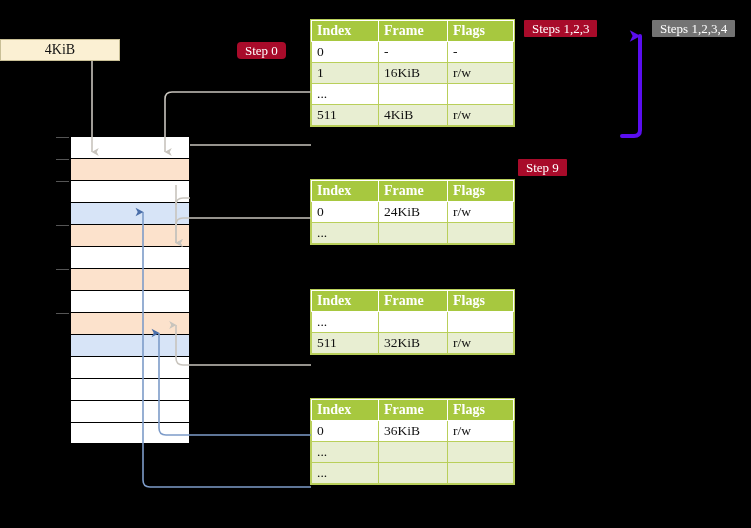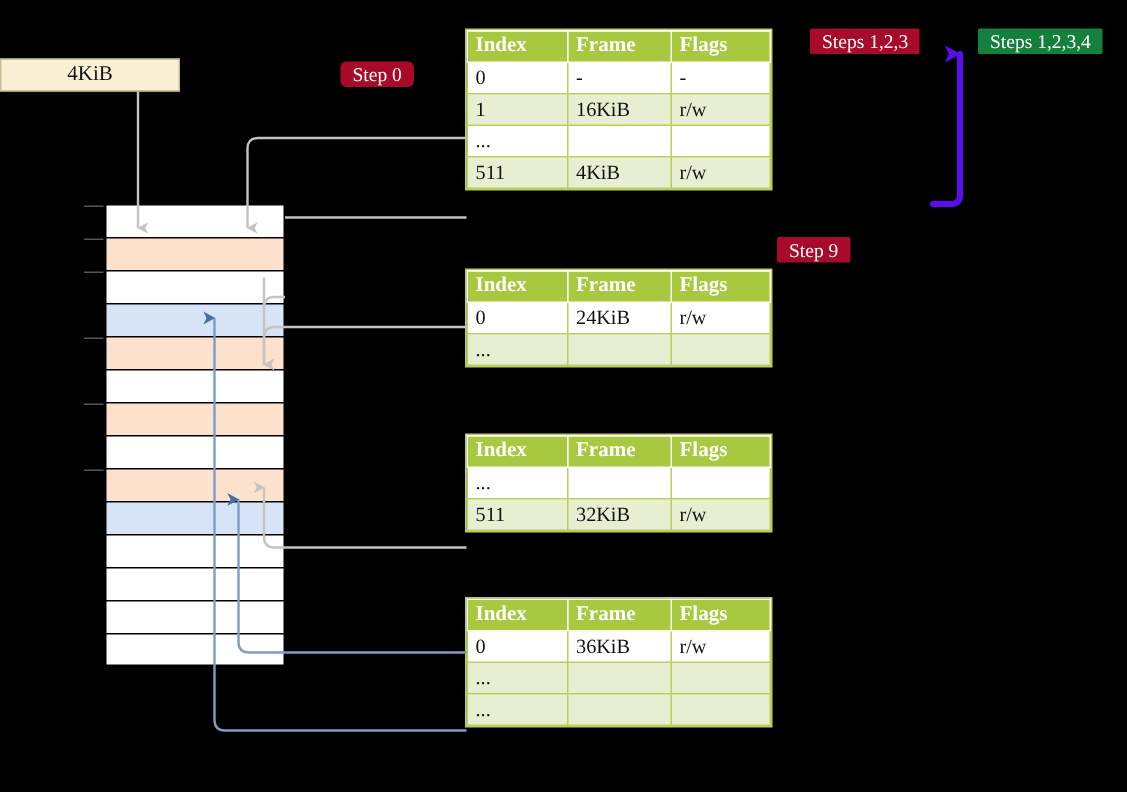--- a/index.html
+++ b/index.html
@@ -12,21 +12,21 @@
           border:1px solid #c9bf96;box-sizing:border-box;
           display:flex;align-items:center;justify-content:center;
           font-size:14px;color:#111;}
 
   
   .badge{display:inline-flex;align-items:center;justify-content:center;
          font-size:13px;color:#fff;padding:2px 8px;box-sizing:border-box;
          line-height:1;white-space:nowrap;}
   .badge-crimson{background:#a80b2a;border-radius:4px;}
   .badge-crimson-sq{background:#a80b2a;border-radius:1px;}
-  .badge-purple{background:#15803d;border-radius:1px;}
+  .badge-purple{background:#737373;border-radius:1px;}
 
   
   .ptable{border-collapse:collapse;border-spacing:0;background:#fff;
           font-size:13.5px;color:#111;outline:1px solid #b9cf5a;}
   .ptable th{background:#a7c83f;color:#fff;font-weight:bold;text-align:left;
              padding:2px 5px;border:1px solid #ffffff;font-size:14px;}
   .ptable td{padding:2px 5px;border:1px solid #b9cf5a;height:18px;
              box-sizing:border-box;}
   .ptable tr.alt td{background:#e8eed2;}
   .ptable tr.plain td{background:#ffffff;}
@@ -47,24 +47,24 @@
         border-top:1.5px solid #555;}
 
   
   svg.wires{left:0;top:0;width:751px;height:528px;overflow:visible;}
 </style>
 </head>
 <body>
 
 <div class="abs srcbox">4KiB</div>
 
-<div class="abs" style="left:190px;top:41px;padding-left:37px;">
+<div class="abs" style="left:200px;top:41px;padding-left:37px;">
   <span class="badge badge-crimson">Step 0</span>
 </div>
-<div class="abs" style="left:540px;top:19px;">
+<div class="abs" style="left:524px;top:19px;">
   <span class="badge badge-crimson-sq">Steps 1,2,3</span>
 </div>
 <div class="abs" style="left:652px;top:19px;">
   <span class="badge badge-purple">Steps 1,2,3,4</span>
 </div>
 <div class="abs" style="left:518px;top:158px;">
   <span class="badge badge-crimson-sq">Step 9</span>
 </div>
 
 <div class="abs memmap">

